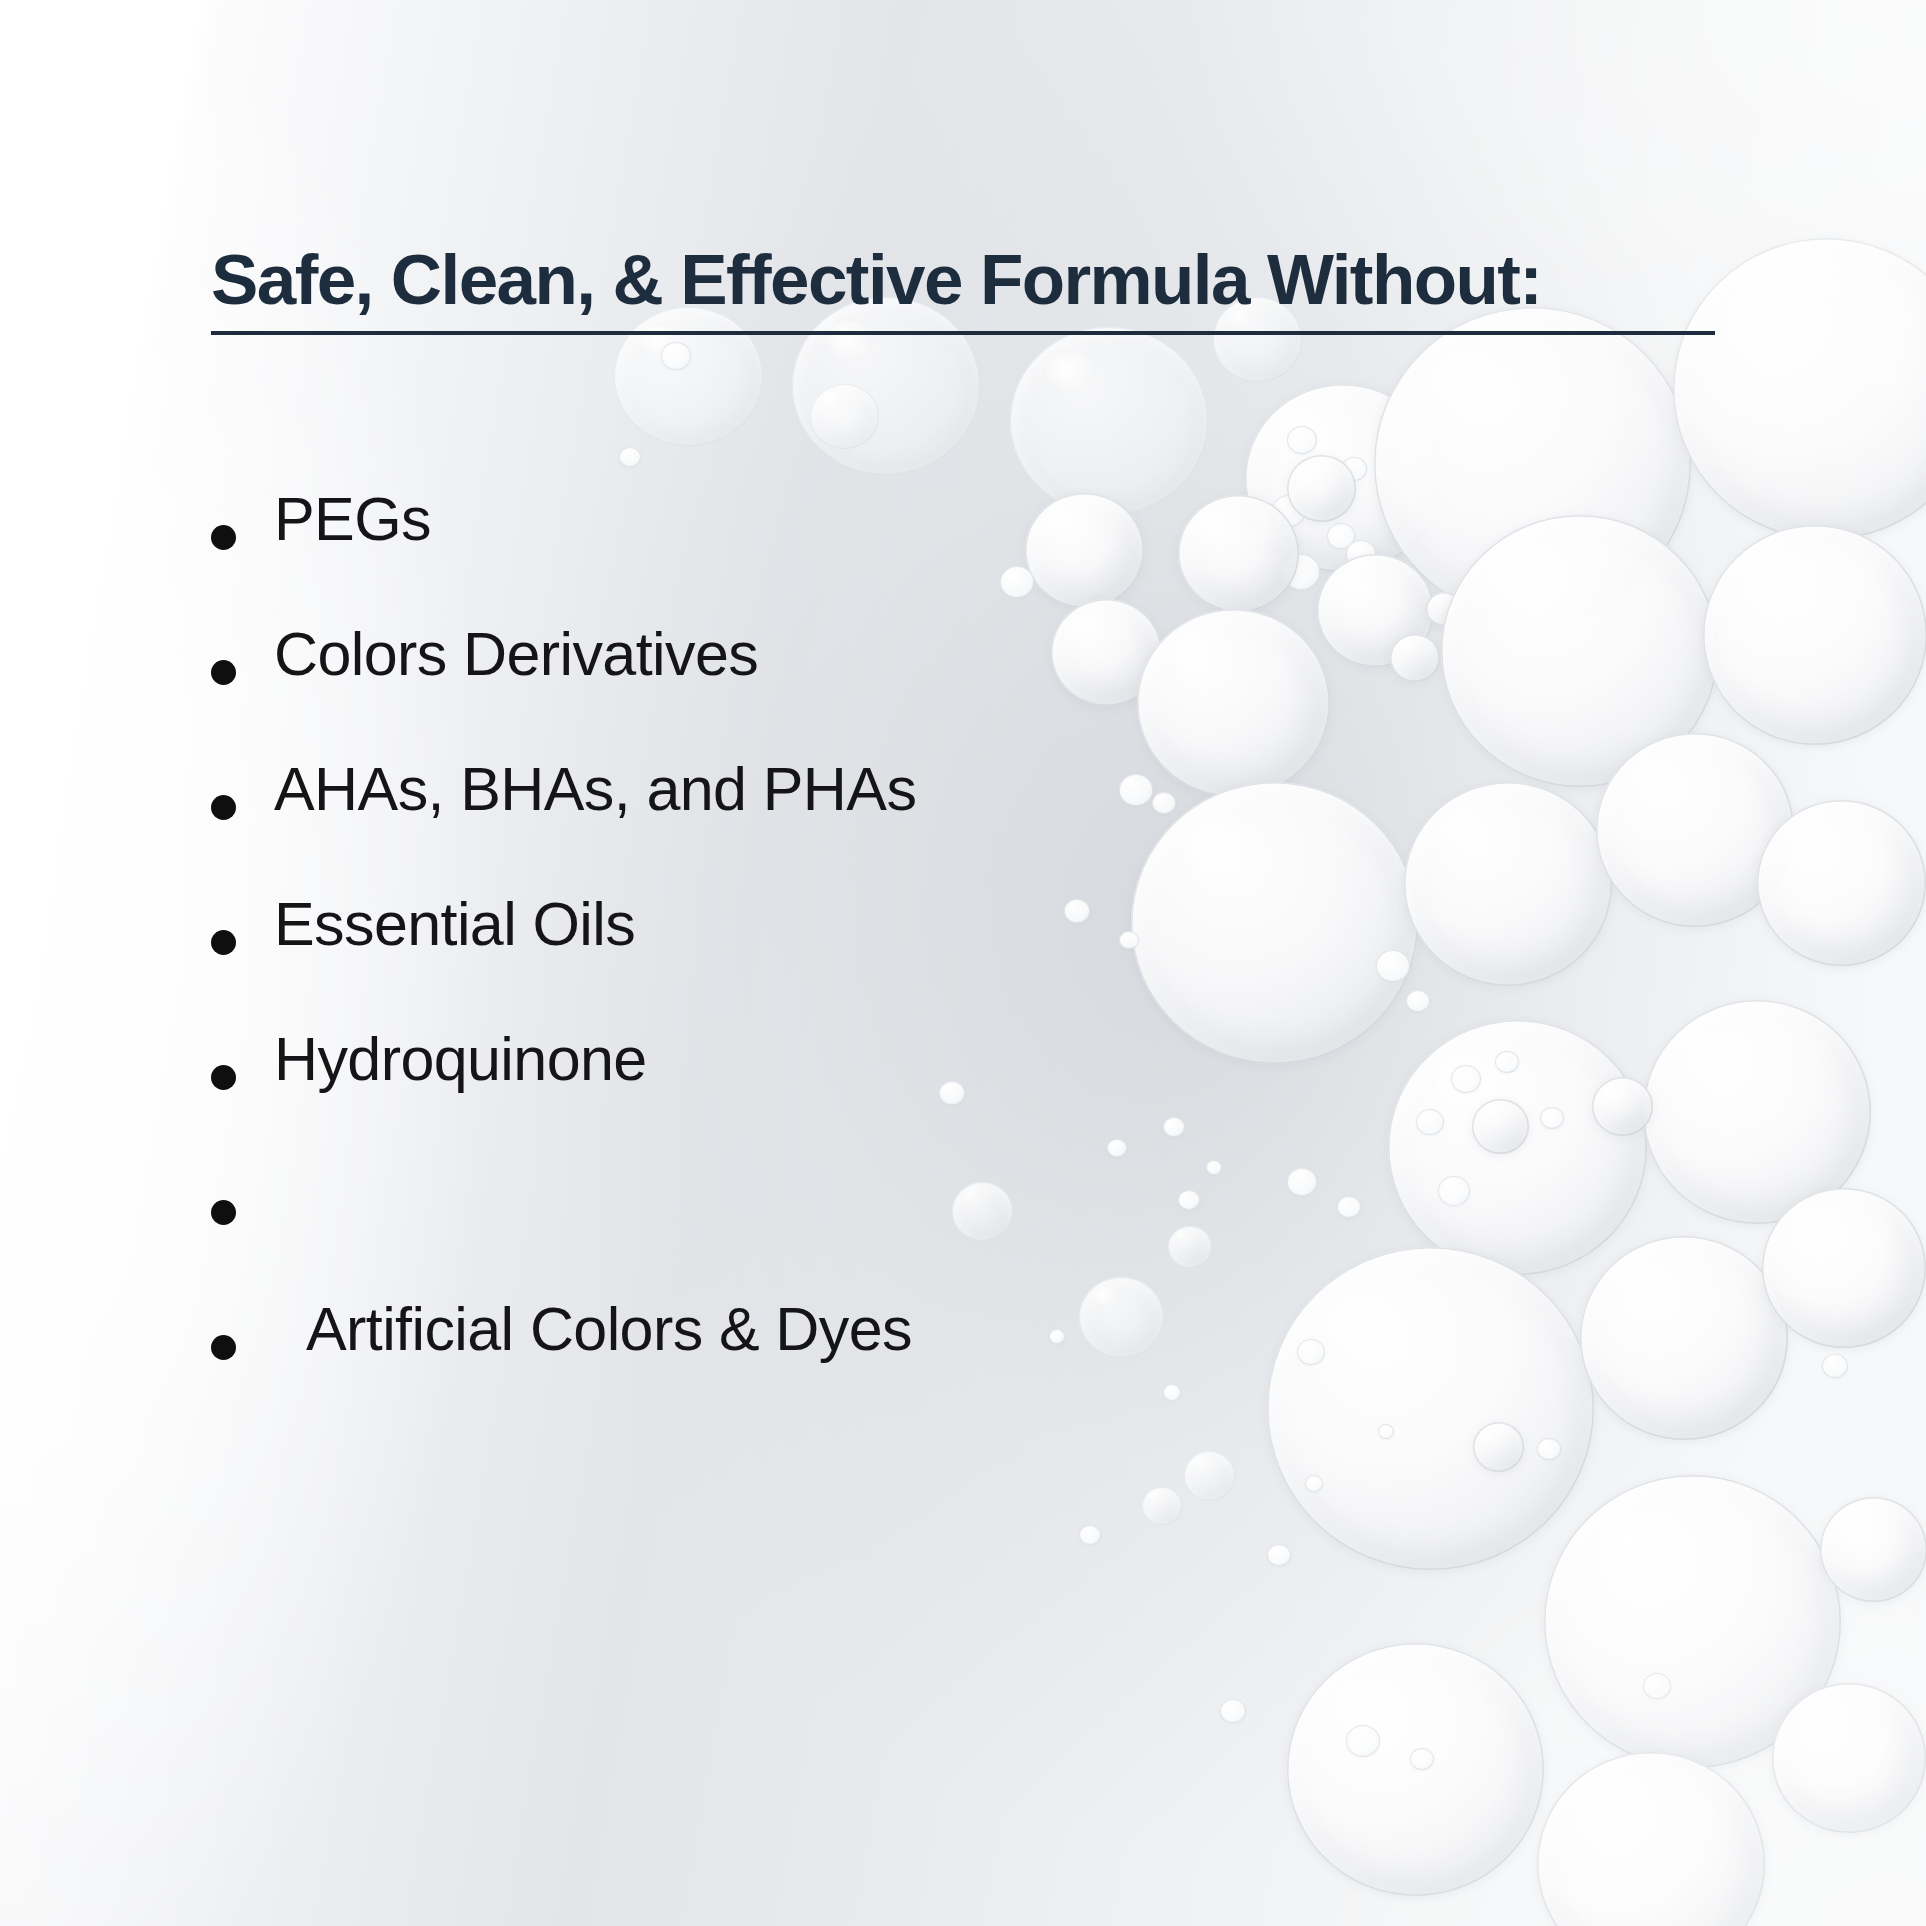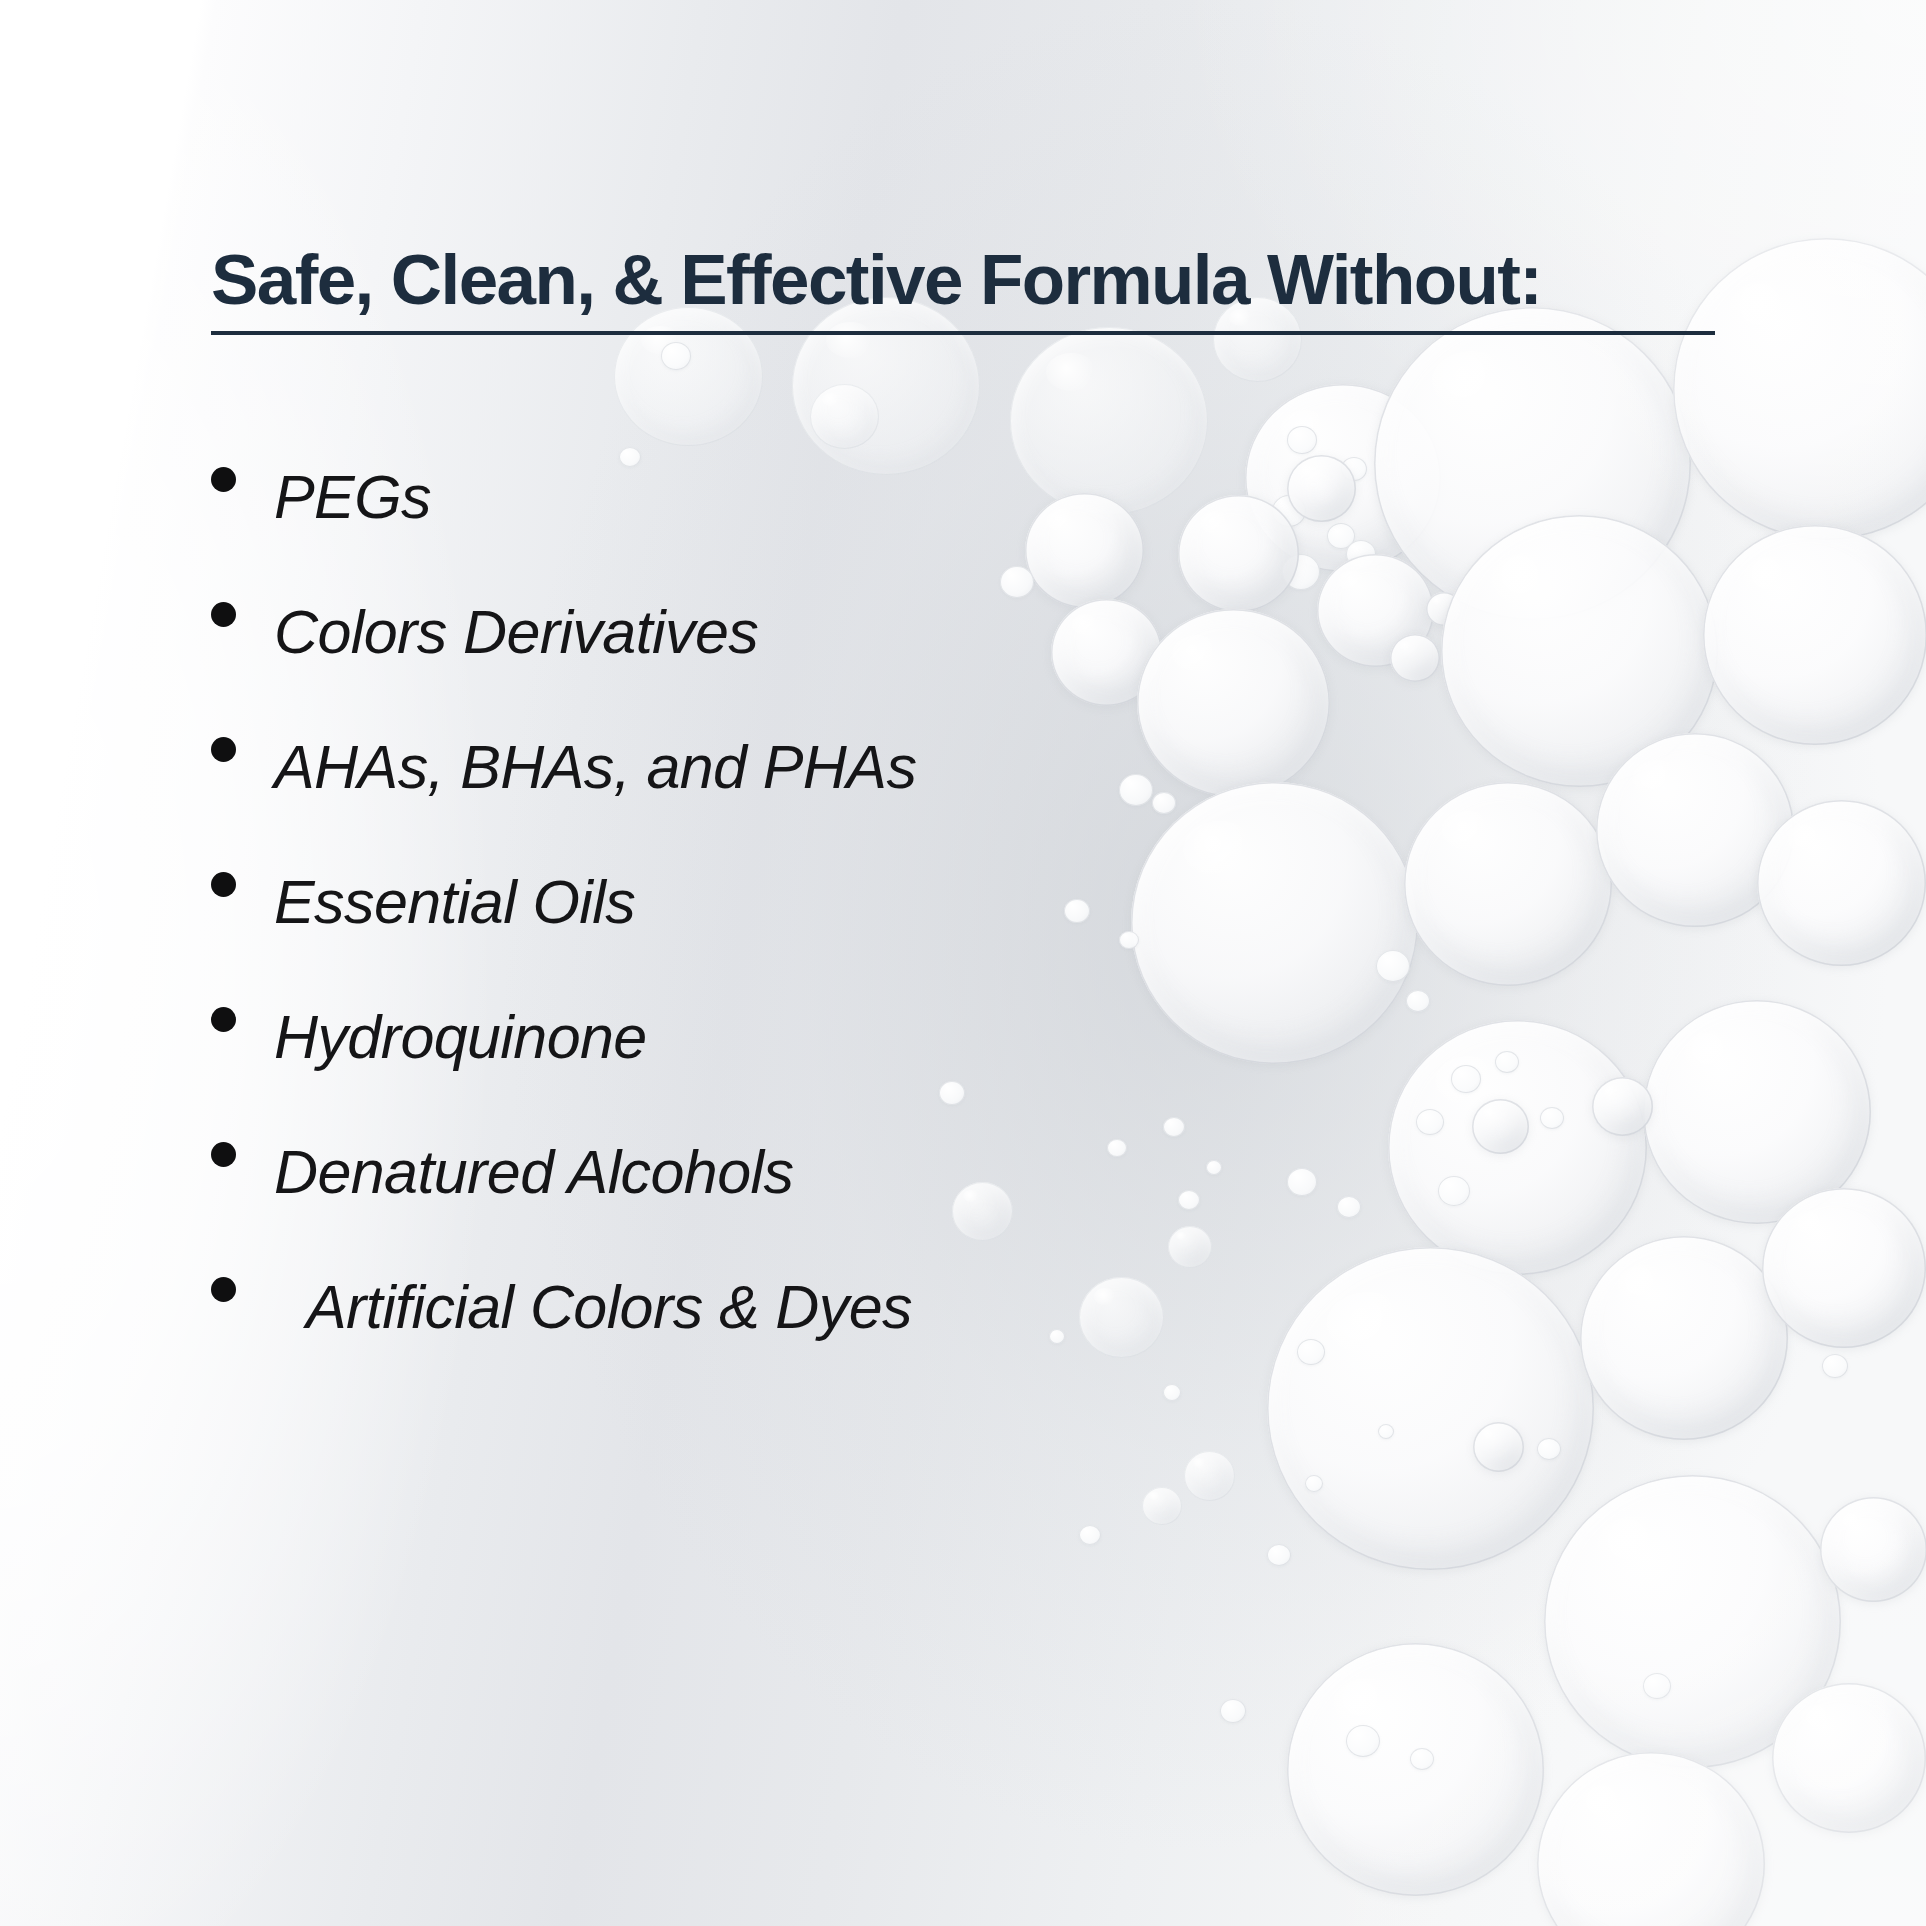--- a/index.html
+++ b/index.html
@@ -115,24 +115,23 @@
     position: absolute;
     left: 211px;
     top: 467px;
     margin: 0;
     padding: 0;
     list-style: none;
     width: 1188px;
   }
   ul.nolist > li {
     display: flex;
-    align-items: flex-start;
+    align-items: flex-end;
     height: 83px;
     margin-bottom: 52px;
-    font-style: italic;
   }
   ul.nolist > li:last-child { margin-bottom: 0; gap: 32px; }
 
   .dot {
     flex: 0 0 auto;
     width: 25px;
     height: 25px;
     border-radius: 50%;
     background: #0f0f10;
     margin-right: 38px;
@@ -270,21 +269,20 @@
       <li>
         <span class="dot"></span>
         <span class="item-text">Essential Oils</span>
       </li>
       <li>
         <span class="dot"></span>
         <span class="item-text">Hydroquinone</span>
       </li>
       <li>
         <span class="dot"></span>
-        <span class="item-text">Denatured Alcohols</span>
       </li>
       <li>
         <span class="dot"></span>
         <span class="item-text">Artificial Colors &amp; Dyes</span>
       </li>
     </ul>
 
   </div>
 </div>
 

